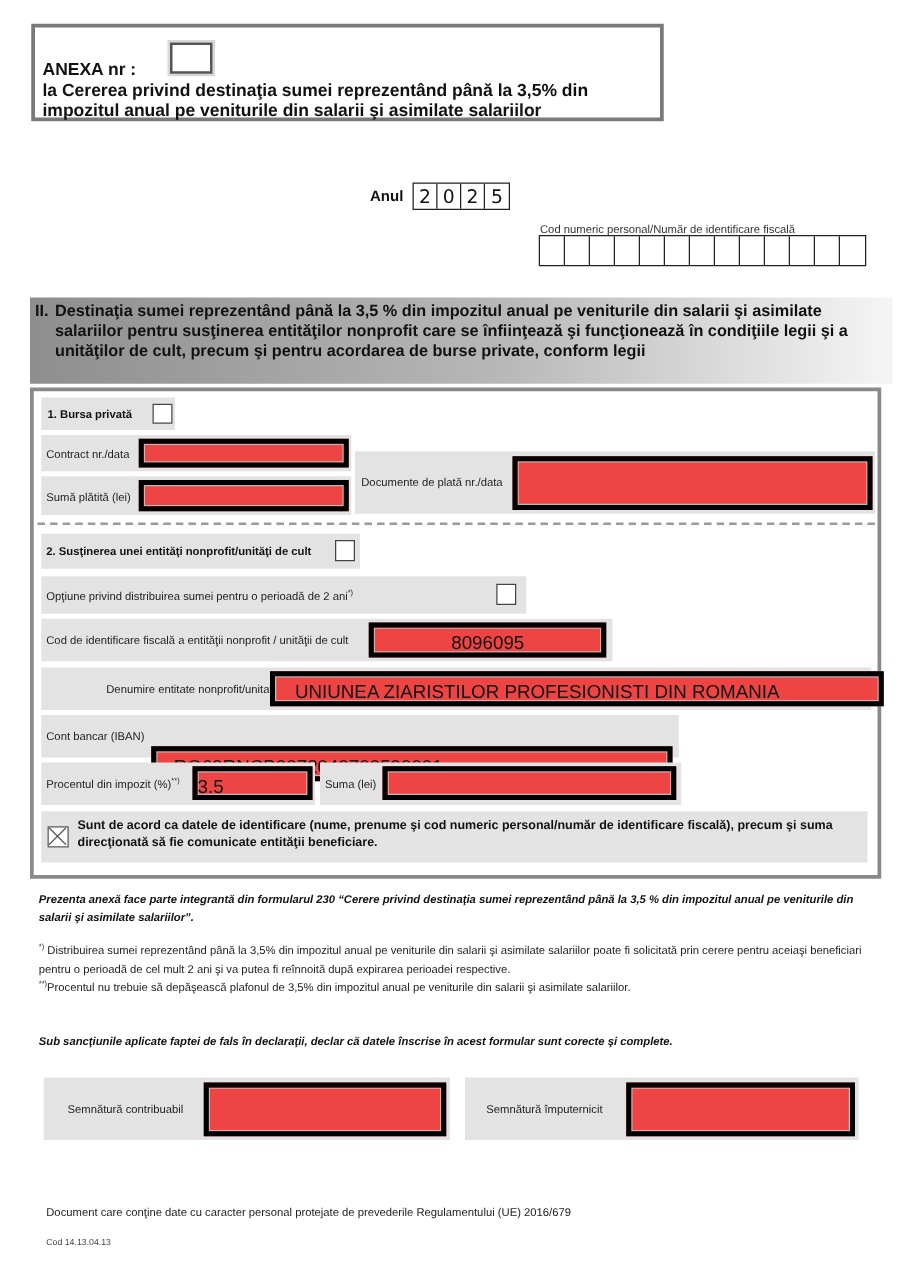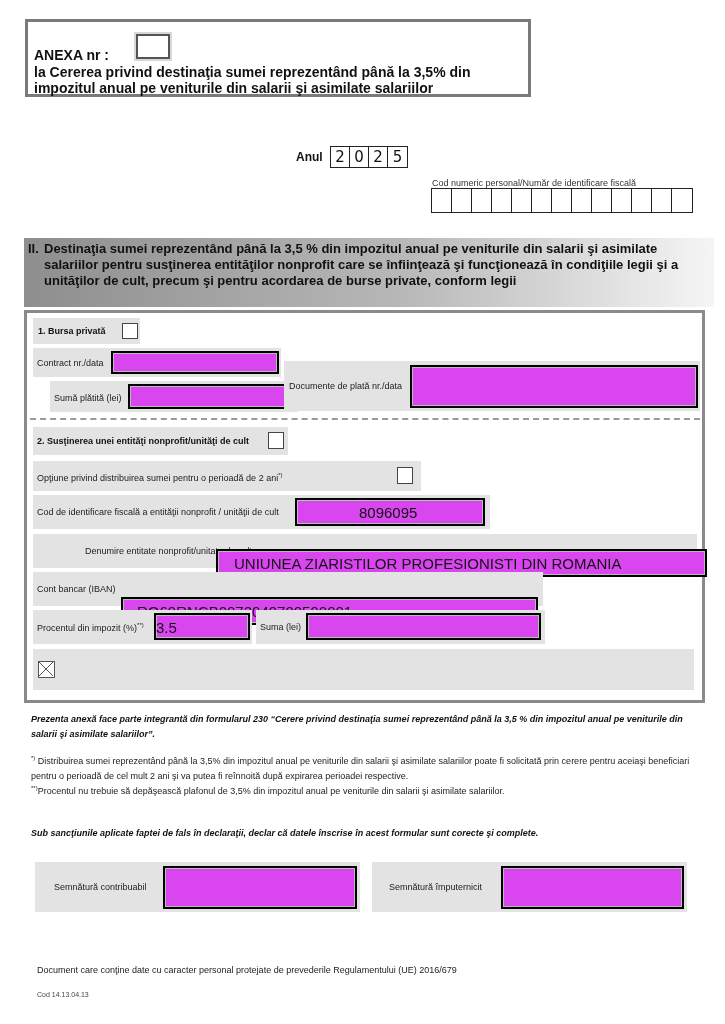--- a/index.html
+++ b/index.html
@@ -29,21 +29,21 @@
   .sec2-header { left: 24px; top: 238px; width: 690px; height: 69px; background: linear-gradient(to right, #8e8e8e 0%, #b8b8b8 55%, #f5f5f5 100%); }
   .sec2-roman { left: 4px; top: 3px; font-size: 13px; font-weight: bold; }
   .sec2-text { left: 20px; top: 3px; width: 665px; font-size: 13px; font-weight: bold; line-height: 16px; }
 
   
   .main-frame { left: 24px; top: 310px; width: 681px; height: 393px; border: 3px solid #8a8a8a; background: #fff; }
 
   .gray { background: #e3e3e3; }
   .label { font-size: 9px; color: #222; }
   .label-b { font-size: 9px; font-weight: bold; color: #111; }
-  .field { background: #d946ef; border: 2px solid #000000; box-shadow: inset 0 0 0 1px #bbb; }
+  .field { background: #ef4444; border: 4px solid #000000; box-shadow: inset 0 0 0 1px #bbb; }
   .checkbox { background: #fff; border: 1.5px solid #444; }
   .field-val { font-family: "Liberation Sans", sans-serif; font-size: 15px; color: #111; white-space: nowrap; }
 
   .dash-sep { left: 30px; top: 418px; width: 670px; border-top: 2px dashed #9a9a9a; }
 
   .footnote { font-size: 9px; line-height: 15px; color: #222; }
   .bold-italic { font-size: 9px; font-weight: bold; font-style: italic; line-height: 15px; }
 </style>
 </head>
 <body>
@@ -89,21 +89,21 @@
 <div class="abs gray" style="left:33px;top:318px;width:107px;height:26px;">
   <div class="abs label-b" style="left:5px;top:8px;">1. Bursa privată</div>
   <div class="abs checkbox" style="left:89px;top:5px;width:16px;height:16px;"></div>
 </div>
 
 <div class="abs gray" style="left:33px;top:348px;width:248px;height:29px;">
   <div class="abs label" style="left:4px;top:10px;">Contract nr./data</div>
   <div class="abs field" style="left:78px;top:3px;width:168px;height:23px;"></div>
 </div>
 
-<div class="abs gray" style="left:33px;top:381px;width:248px;height:31px;margin-left:17px;">
+<div class="abs gray" style="left:33px;top:381px;width:248px;height:31px;">
   <div class="abs label" style="left:4px;top:12px;">Sumă plătită (lei)</div>
   <div class="abs field" style="left:78px;top:3px;width:168px;height:25px;"></div>
 </div>
 
 <div class="abs gray" style="left:284px;top:361px;width:416px;height:50px;">
   <div class="abs label" style="left:5px;top:20px;">Documente de plată nr./data</div>
   <div class="abs field" style="left:126px;top:4px;width:288px;height:43px;"></div>
 </div>
 
 <div class="abs dash-sep"></div>
@@ -122,21 +122,21 @@
 
 <div class="abs gray" style="left:33px;top:495px;width:457px;height:34px;">
   <div class="abs label" style="left:4px;top:12px;">Cod de identificare fiscală a entităţii nonprofit / unităţii de cult</div>
   <div class="abs field" style="left:262px;top:3px;width:190px;height:28px;padding-left:62px;padding-top:4px;">
     <span class="field-val">8096095</span>
   </div>
 </div>
 
 <div class="abs gray" style="left:33px;top:534px;width:664px;height:34px;">
   <div class="abs label" style="left:4px;top:12px;margin-left:48px;">Denumire entitate nonprofit/unitate de cult</div>
-  <div class="abs field" style="left:183px;top:15px;width:491px;height:28px;padding-left:16px;padding-top:4px;">
+  <div class="abs field" style="left:183px;top:3px;width:491px;height:28px;padding-left:16px;padding-top:4px;">
     <span class="field-val">UNIUNEA ZIARISTILOR PROFESIONISTI DIN ROMANIA</span>
   </div>
 </div>
 
 <div class="abs gray" style="left:33px;top:572px;width:510px;height:34px;">
   <div class="abs label" style="left:4px;top:12px;">Cont bancar (IBAN)</div>
   <div class="abs field" style="left:88px;top:3px;width:417px;height:28px;padding-left:14px;padding-top:4px;margin-top:22px;">
     <span class="field-val">RO69RNCB0072049700590001</span>
   </div>
 </div>
@@ -155,20 +155,21 @@
   <div class="abs field" style="left:50px;top:3px;width:235px;height:27px;"></div>
 </div>
 
 <div class="abs gray" style="left:33px;top:649px;width:661px;height:41px;">
   <div class="abs" style="left:5px;top:12px;width:17px;height:17px;border:1.5px solid #555;background:#fff;">
     <svg width="14" height="14" viewBox="0 0 14 14">
       <line x1="0" y1="0" x2="14" y2="14" stroke="#555" stroke-width="1"></line>
       <line x1="14" y1="0" x2="0" y2="14" stroke="#555" stroke-width="1"></line>
     </svg>
   </div>
+  <div class="abs" style="left:29px;top:5px;width:625px;font-size:10px;font-weight:bold;line-height:14px;">Sunt de acord ca datele de identificare (nume, prenume şi cod numeric personal/număr de identificare fiscală), precum şi suma direcţionată să fie comunicate entităţii beneficiare.</div>
 </div>
 
 <div class="abs bold-italic" style="left:31px;top:712px;width:680px;">Prezenta anexă face parte integrantă din formularul 230 “Cerere privind destinaţia sumei reprezentând până la 3,5 % din impozitul anual pe veniturile din salarii şi asimilate salariilor”.</div>
 
 <div class="abs footnote" style="left:31px;top:751px;width:685px;">
   <sup style="font-size:6px;">*)</sup>
   <span>Distribuirea sumei reprezentând până la 3,5% din impozitul anual pe veniturile din salarii şi asimilate salariilor poate fi solicitată prin cerere pentru aceiaşi beneficiari pentru o perioadă de cel mult 2 ani şi va putea fi reînnoită după expirarea perioadei respective.</span>
 </div>
 
 <div class="abs footnote" style="left:31px;top:781px;width:685px;">

